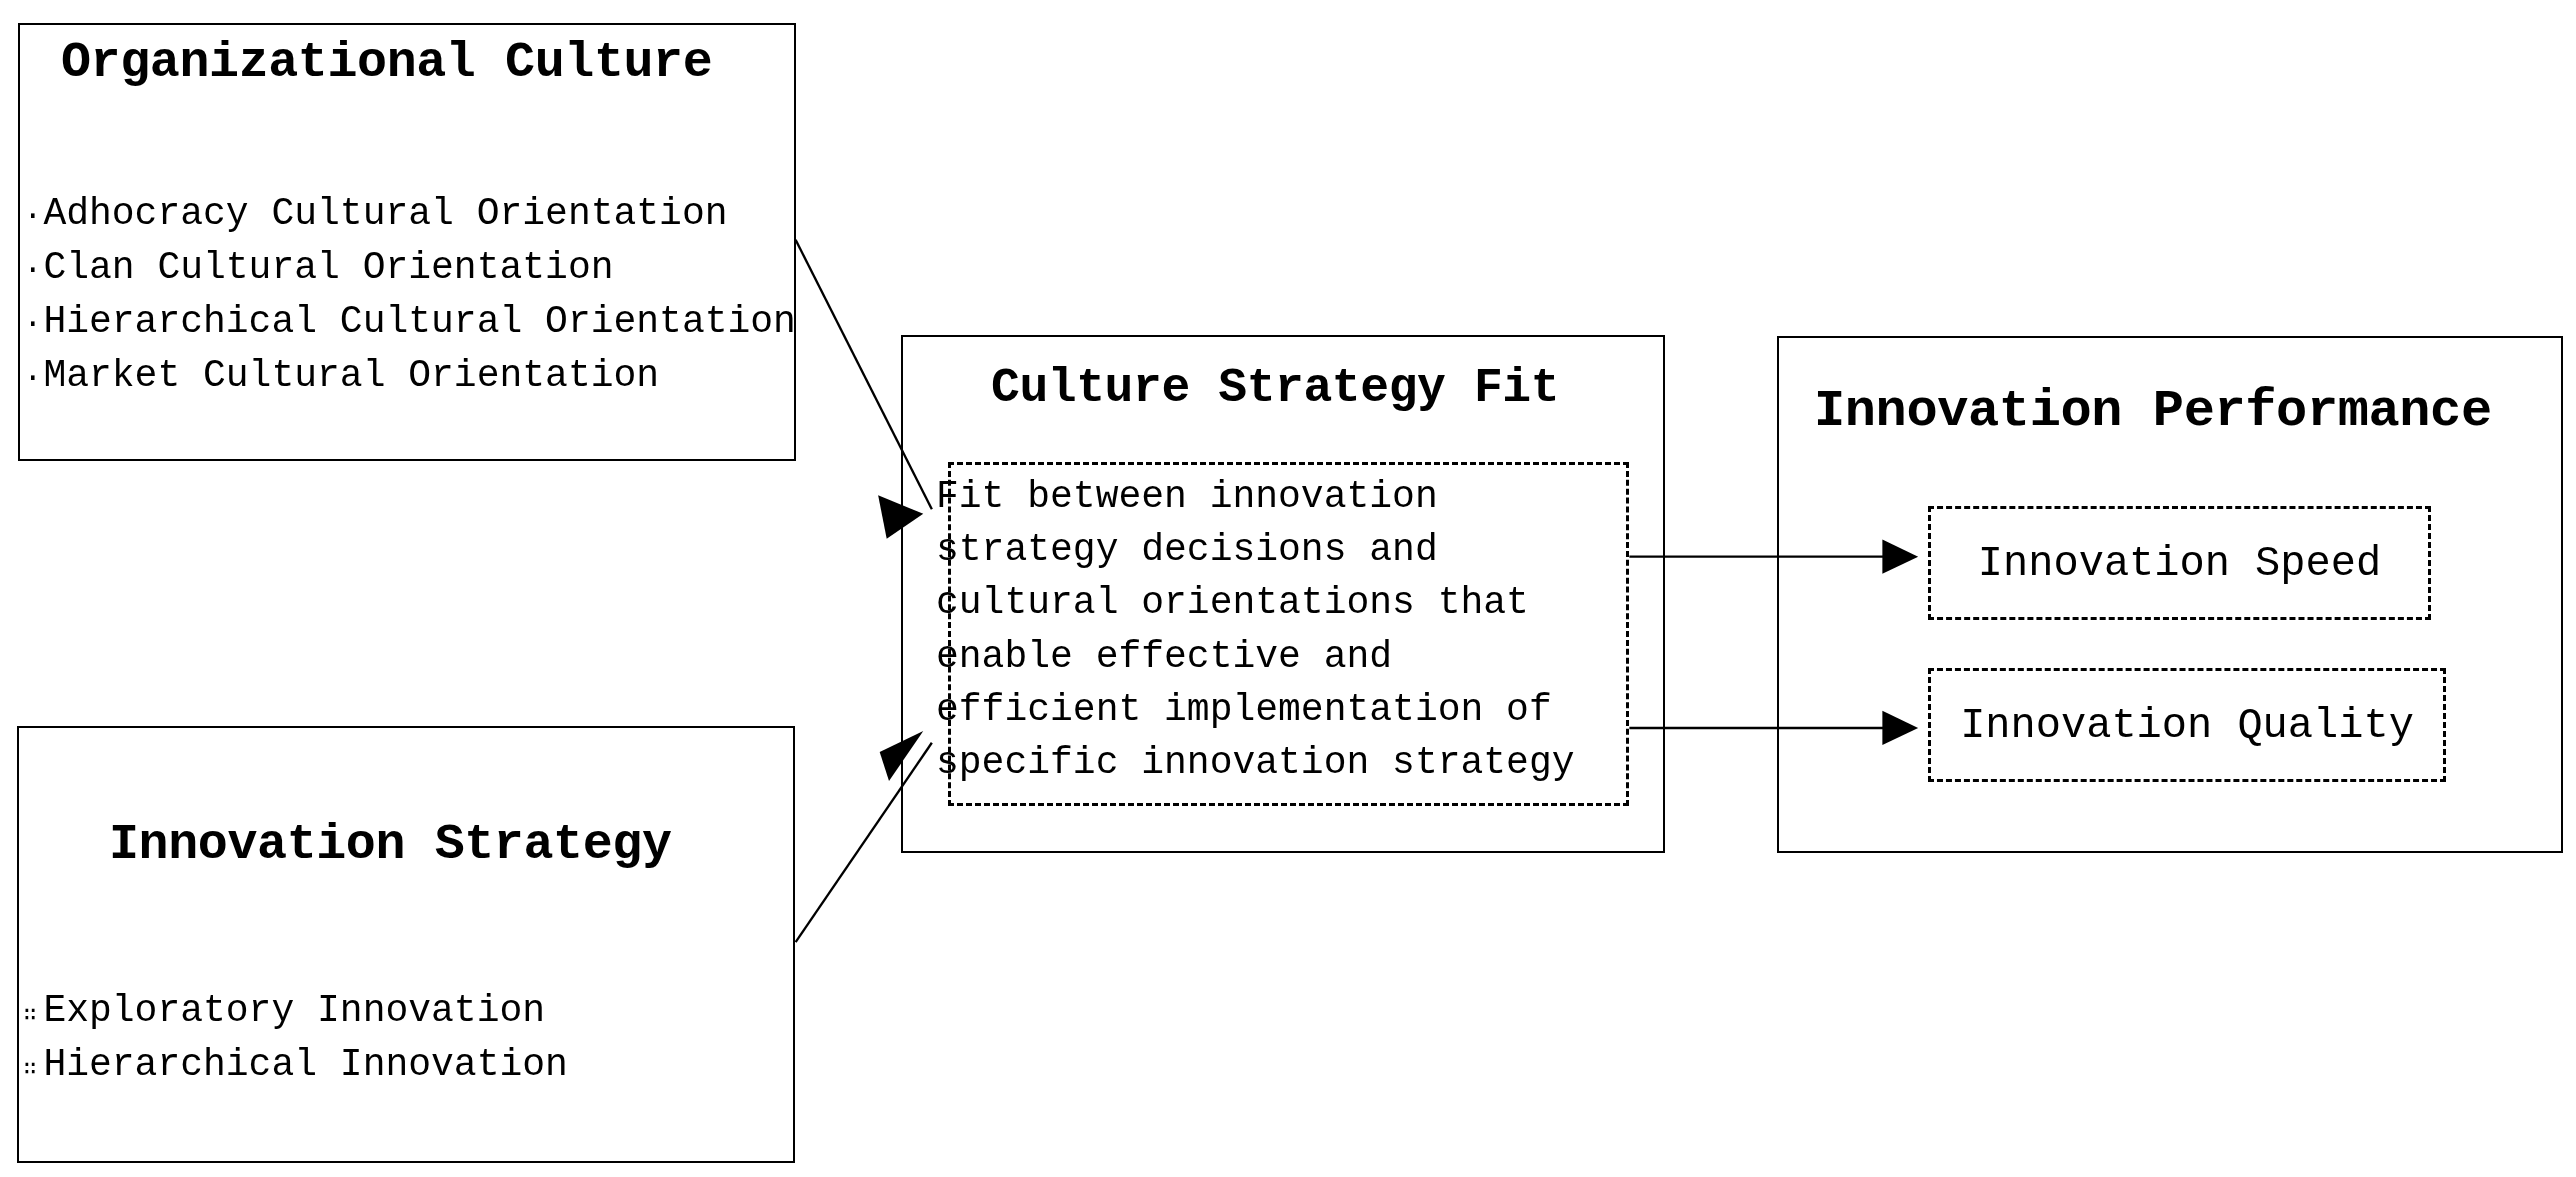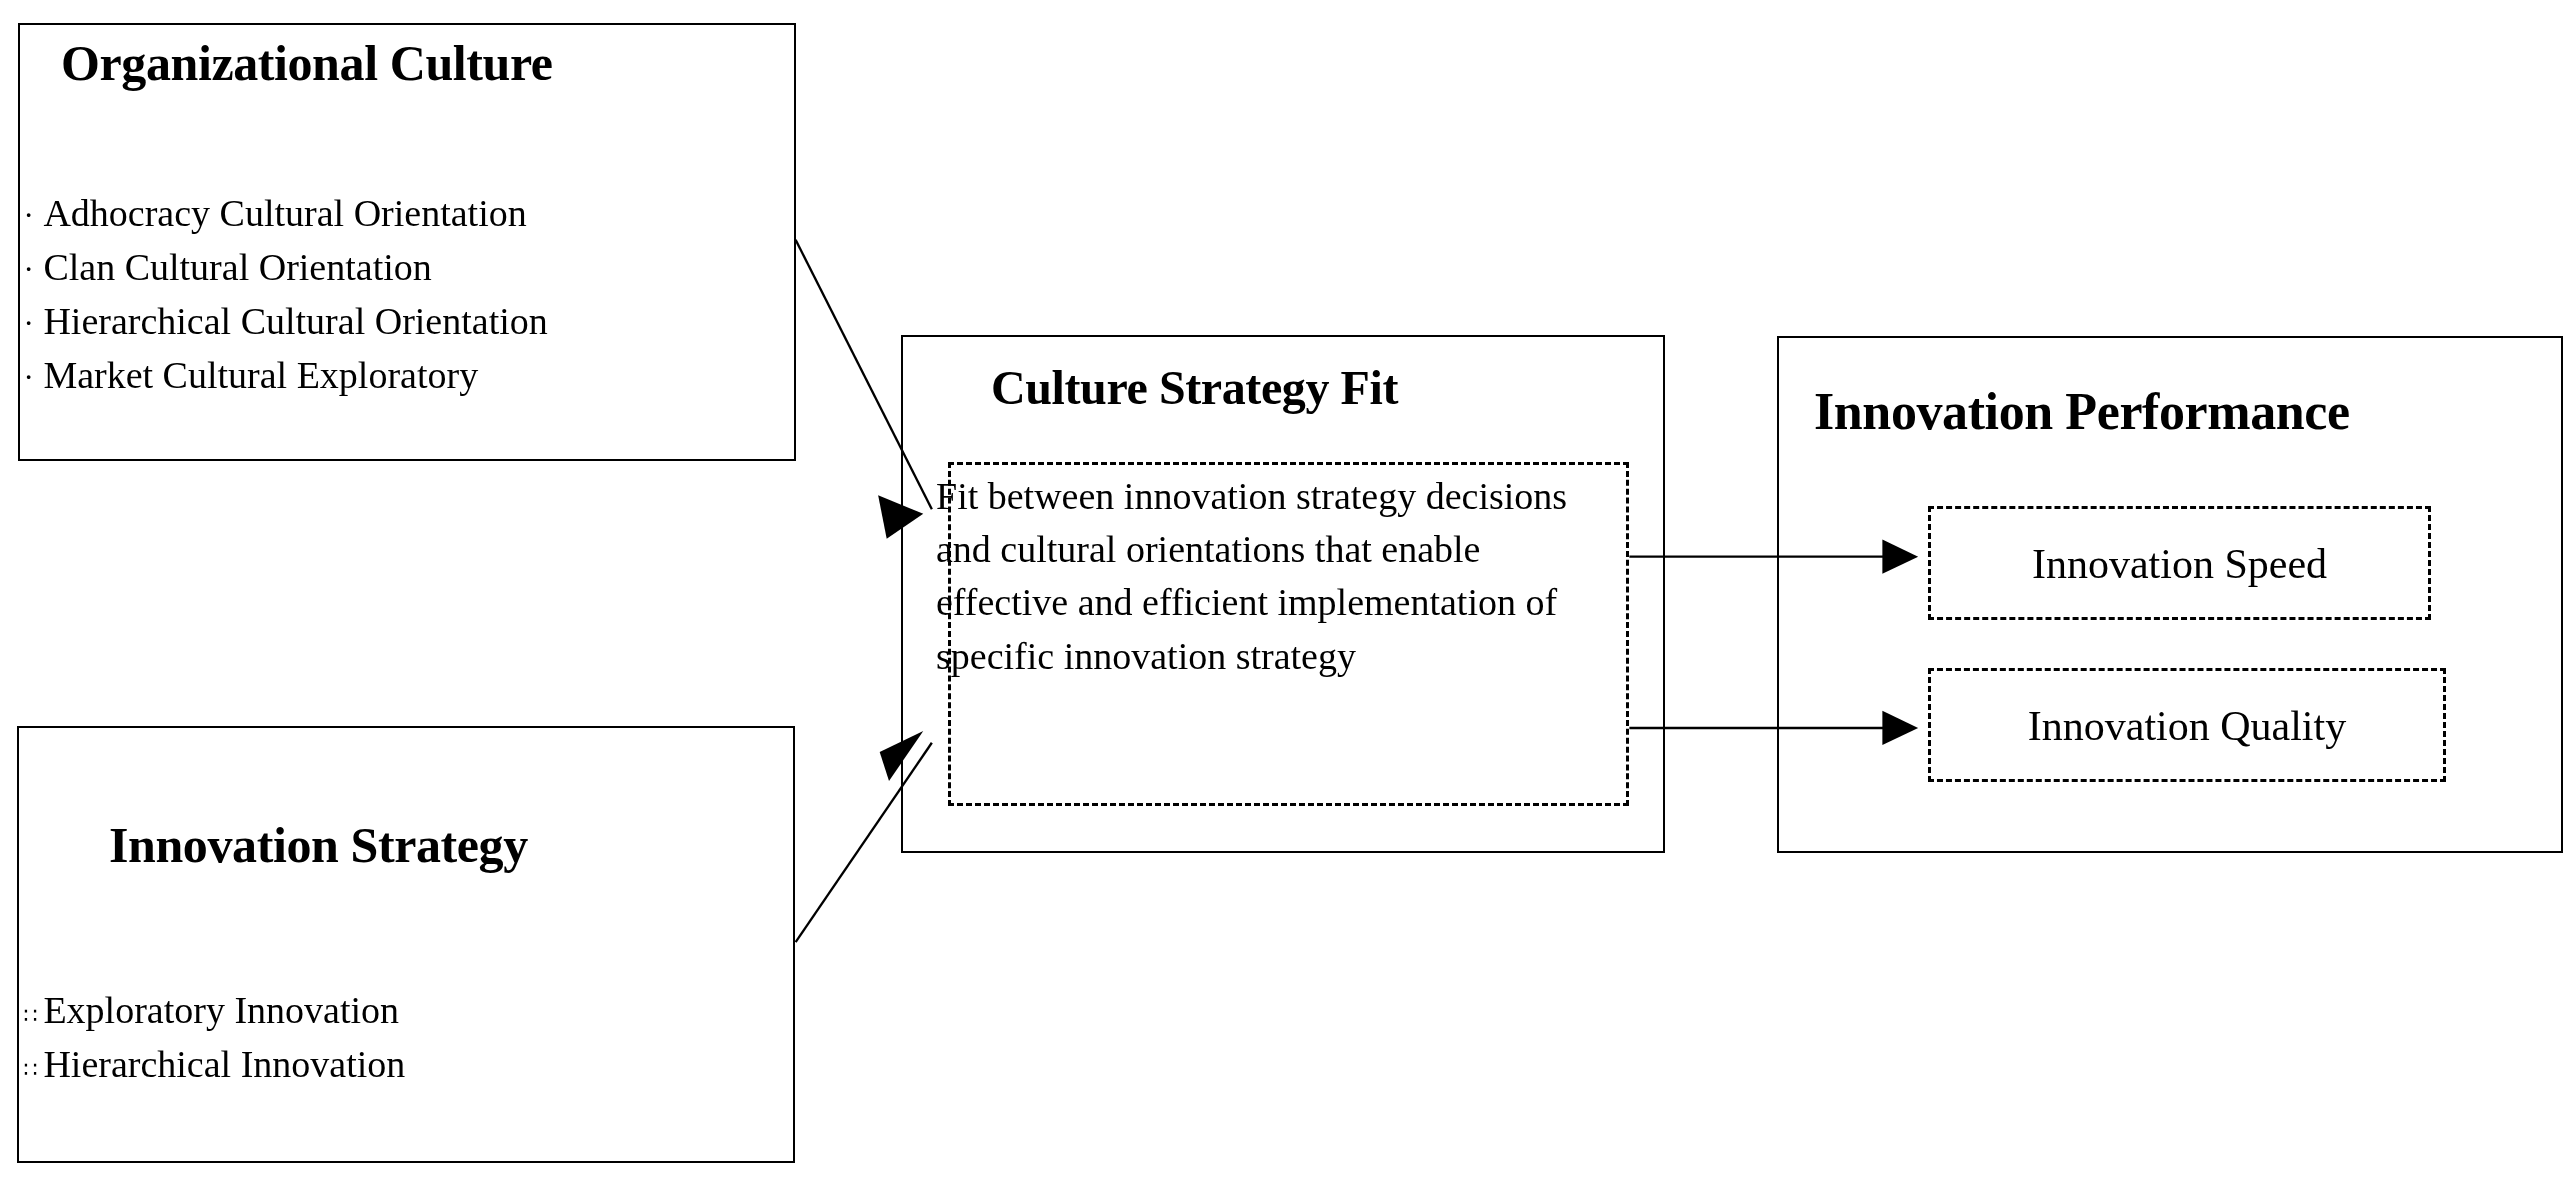--- a/index.html
+++ b/index.html
@@ -5,21 +5,21 @@
   html, body {
     margin: 0;
     padding: 0;
     background: #ffffff;
   }
   #canvas {
     position: relative;
     width: 2576px;
     height: 1178px;
     background: #ffffff;
-    font-family: Liberation Serif, serif;
+    font-family: Liberation Mono, monospace;
     color: #000000;
     overflow: hidden;
   }
   .solid-box {
     position: absolute;
     border: 2.3px solid #000000;
     background: transparent;
     box-sizing: border-box;
   }
   .dashed-box {
@@ -84,21 +84,21 @@
     <span class="bullet-row">
       <span class="bullet-mark">·</span><span>Adhocracy Cultural Orientation</span>
     </span>
     <span class="bullet-row">
       <span class="bullet-mark">·</span><span>Clan Cultural Orientation</span>
     </span>
     <span class="bullet-row">
       <span class="bullet-mark">·</span><span>Hierarchical Cultural Orientation</span>
     </span>
     <span class="bullet-row">
-      <span class="bullet-mark">·</span><span>Market Cultural Exploratory</span>
+      <span class="bullet-mark">·</span><span>Market Cultural Orientation</span>
     </span>
   </div>
 
   <div class="solid-box" style="left:17px; top:726px; width:778px; height:437px;"></div>
 
   <div class="box-title" style="left:109px; top:819px; font-size:50px;">Innovation Strategy</div>
 
   <div class="bullet-list" style="left:23.4px; top:984px;">
     <span class="bullet-row">
       <span class="bullet-mark" style="font-size:22px;">∷</span><span>Exploratory Innovation</span>

